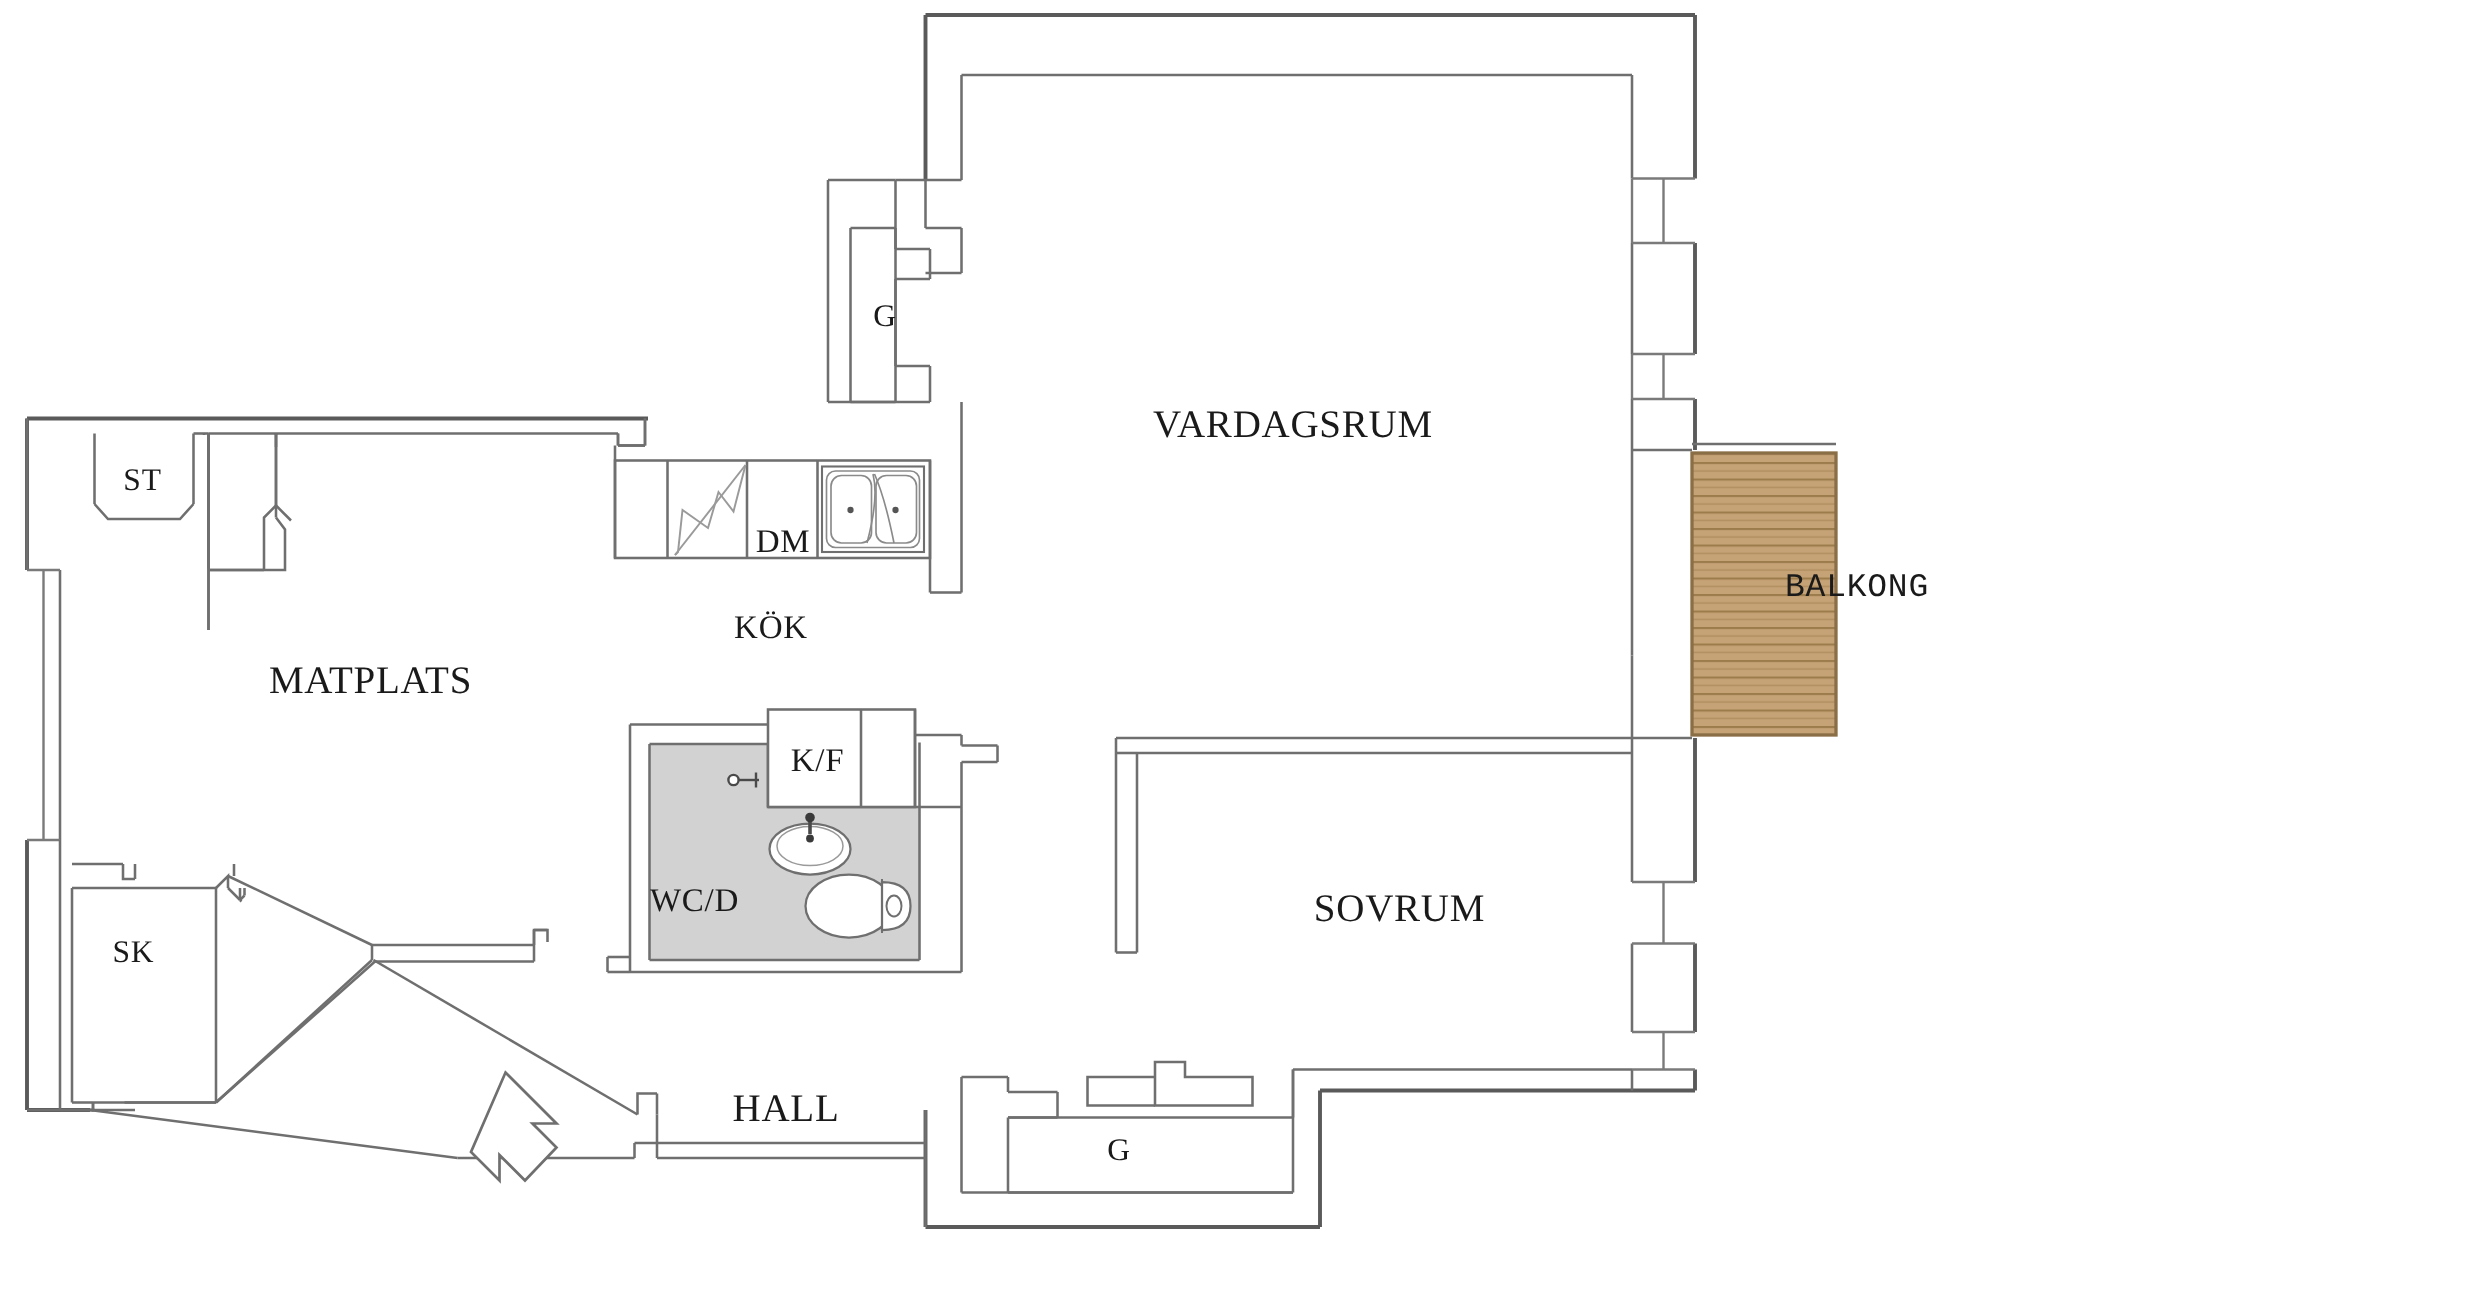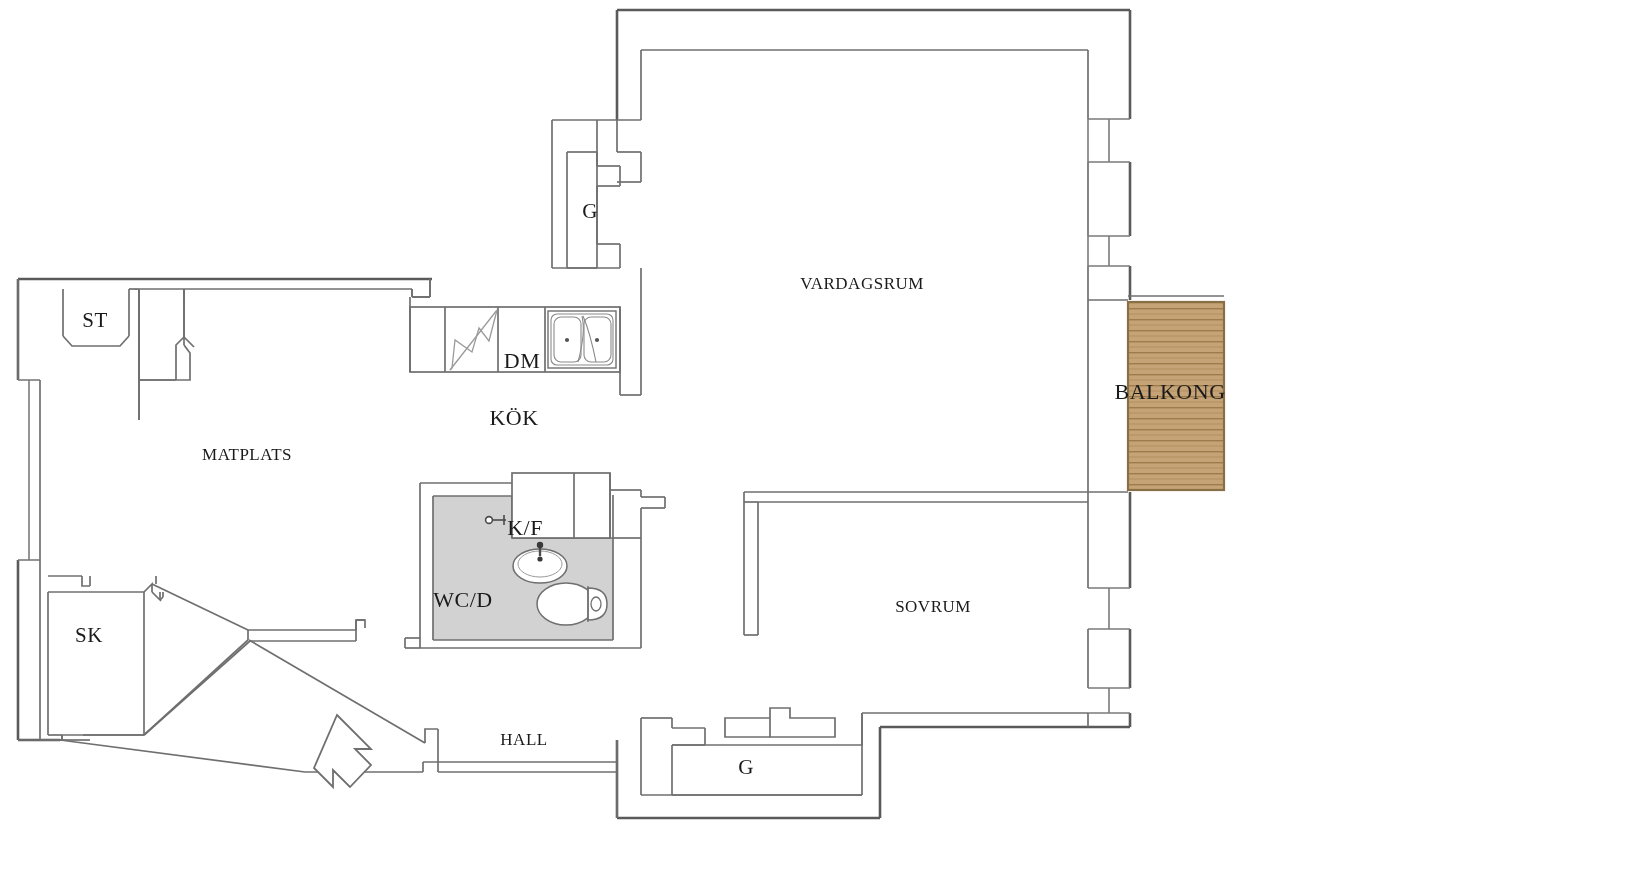--- a/index.html
+++ b/index.html
@@ -31,21 +31,21 @@
   .room-label {
     position: absolute;
     font-family: "Liberation Serif", "DejaVu Serif", serif;
     color: #1a1a1a;
     white-space: nowrap;
     letter-spacing: 0.5px;
     transform: translate(-50%, -50%);
     pointer-events: none;
     line-height: 1;
   }
-  .lbl-lg { font-size: 17px; }
+  .lbl-lg { font-size: 26px; }
   .lbl-md { font-size: 22px; }
   .lbl-sm { font-size: 21px; }
 </style>
 </head>
 <body>
 
 <div id="plan-root">
 
   <svg id="plan-svg" viewBox="0 0 1650 871">
 
@@ -416,29 +416,29 @@
   <div class="room-label lbl-lg" style="left:862px; top:283px;">VARDAGSRUM</div>
 
   <div class="room-label lbl-lg" style="left:247px; top:454px;text-align:right;">MATPLATS</div>
 
   <div class="room-label lbl-lg" style="left:933px; top:606px;">SOVRUM</div>
 
   <div class="room-label lbl-lg" style="left:524px; top:707px;margin-top:32px;">HALL</div>
 
   <div class="room-label lbl-md" style="left:514px; top:418px;">KÖK</div>
 
-  <div class="room-label lbl-md" style="left:1170px; top:392px;">BALKONG</div>
+  <div class="room-label lbl-md" style="left:1238px; top:392px;font-family:Liberation Mono, monospace;">BALKONG</div>
 
   <div class="room-label lbl-md" style="left:463px; top:600px;">WC/D</div>
 
   <div class="room-label lbl-sm" style="left:95px; top:320px;text-align:center;">ST</div>
 
   <div class="room-label lbl-sm" style="left:89px; top:635px;">SK</div>
 
   <div class="room-label lbl-sm" style="left:590px; top:211px;">G</div>
 
   <div class="room-label lbl-sm" style="left:746px; top:767px;">G</div>
 
   <div class="room-label lbl-md" style="left:522px; top:337px;margin-top:24px;">DM</div>
 
-  <div class="room-label lbl-md" style="left:525px; top:507px;margin-top:21px;">K/F</div>
+  <div class="room-label lbl-md" style="left:545px; top:507px;">K/F</div>
 
 </div>
 
 </body></html>

